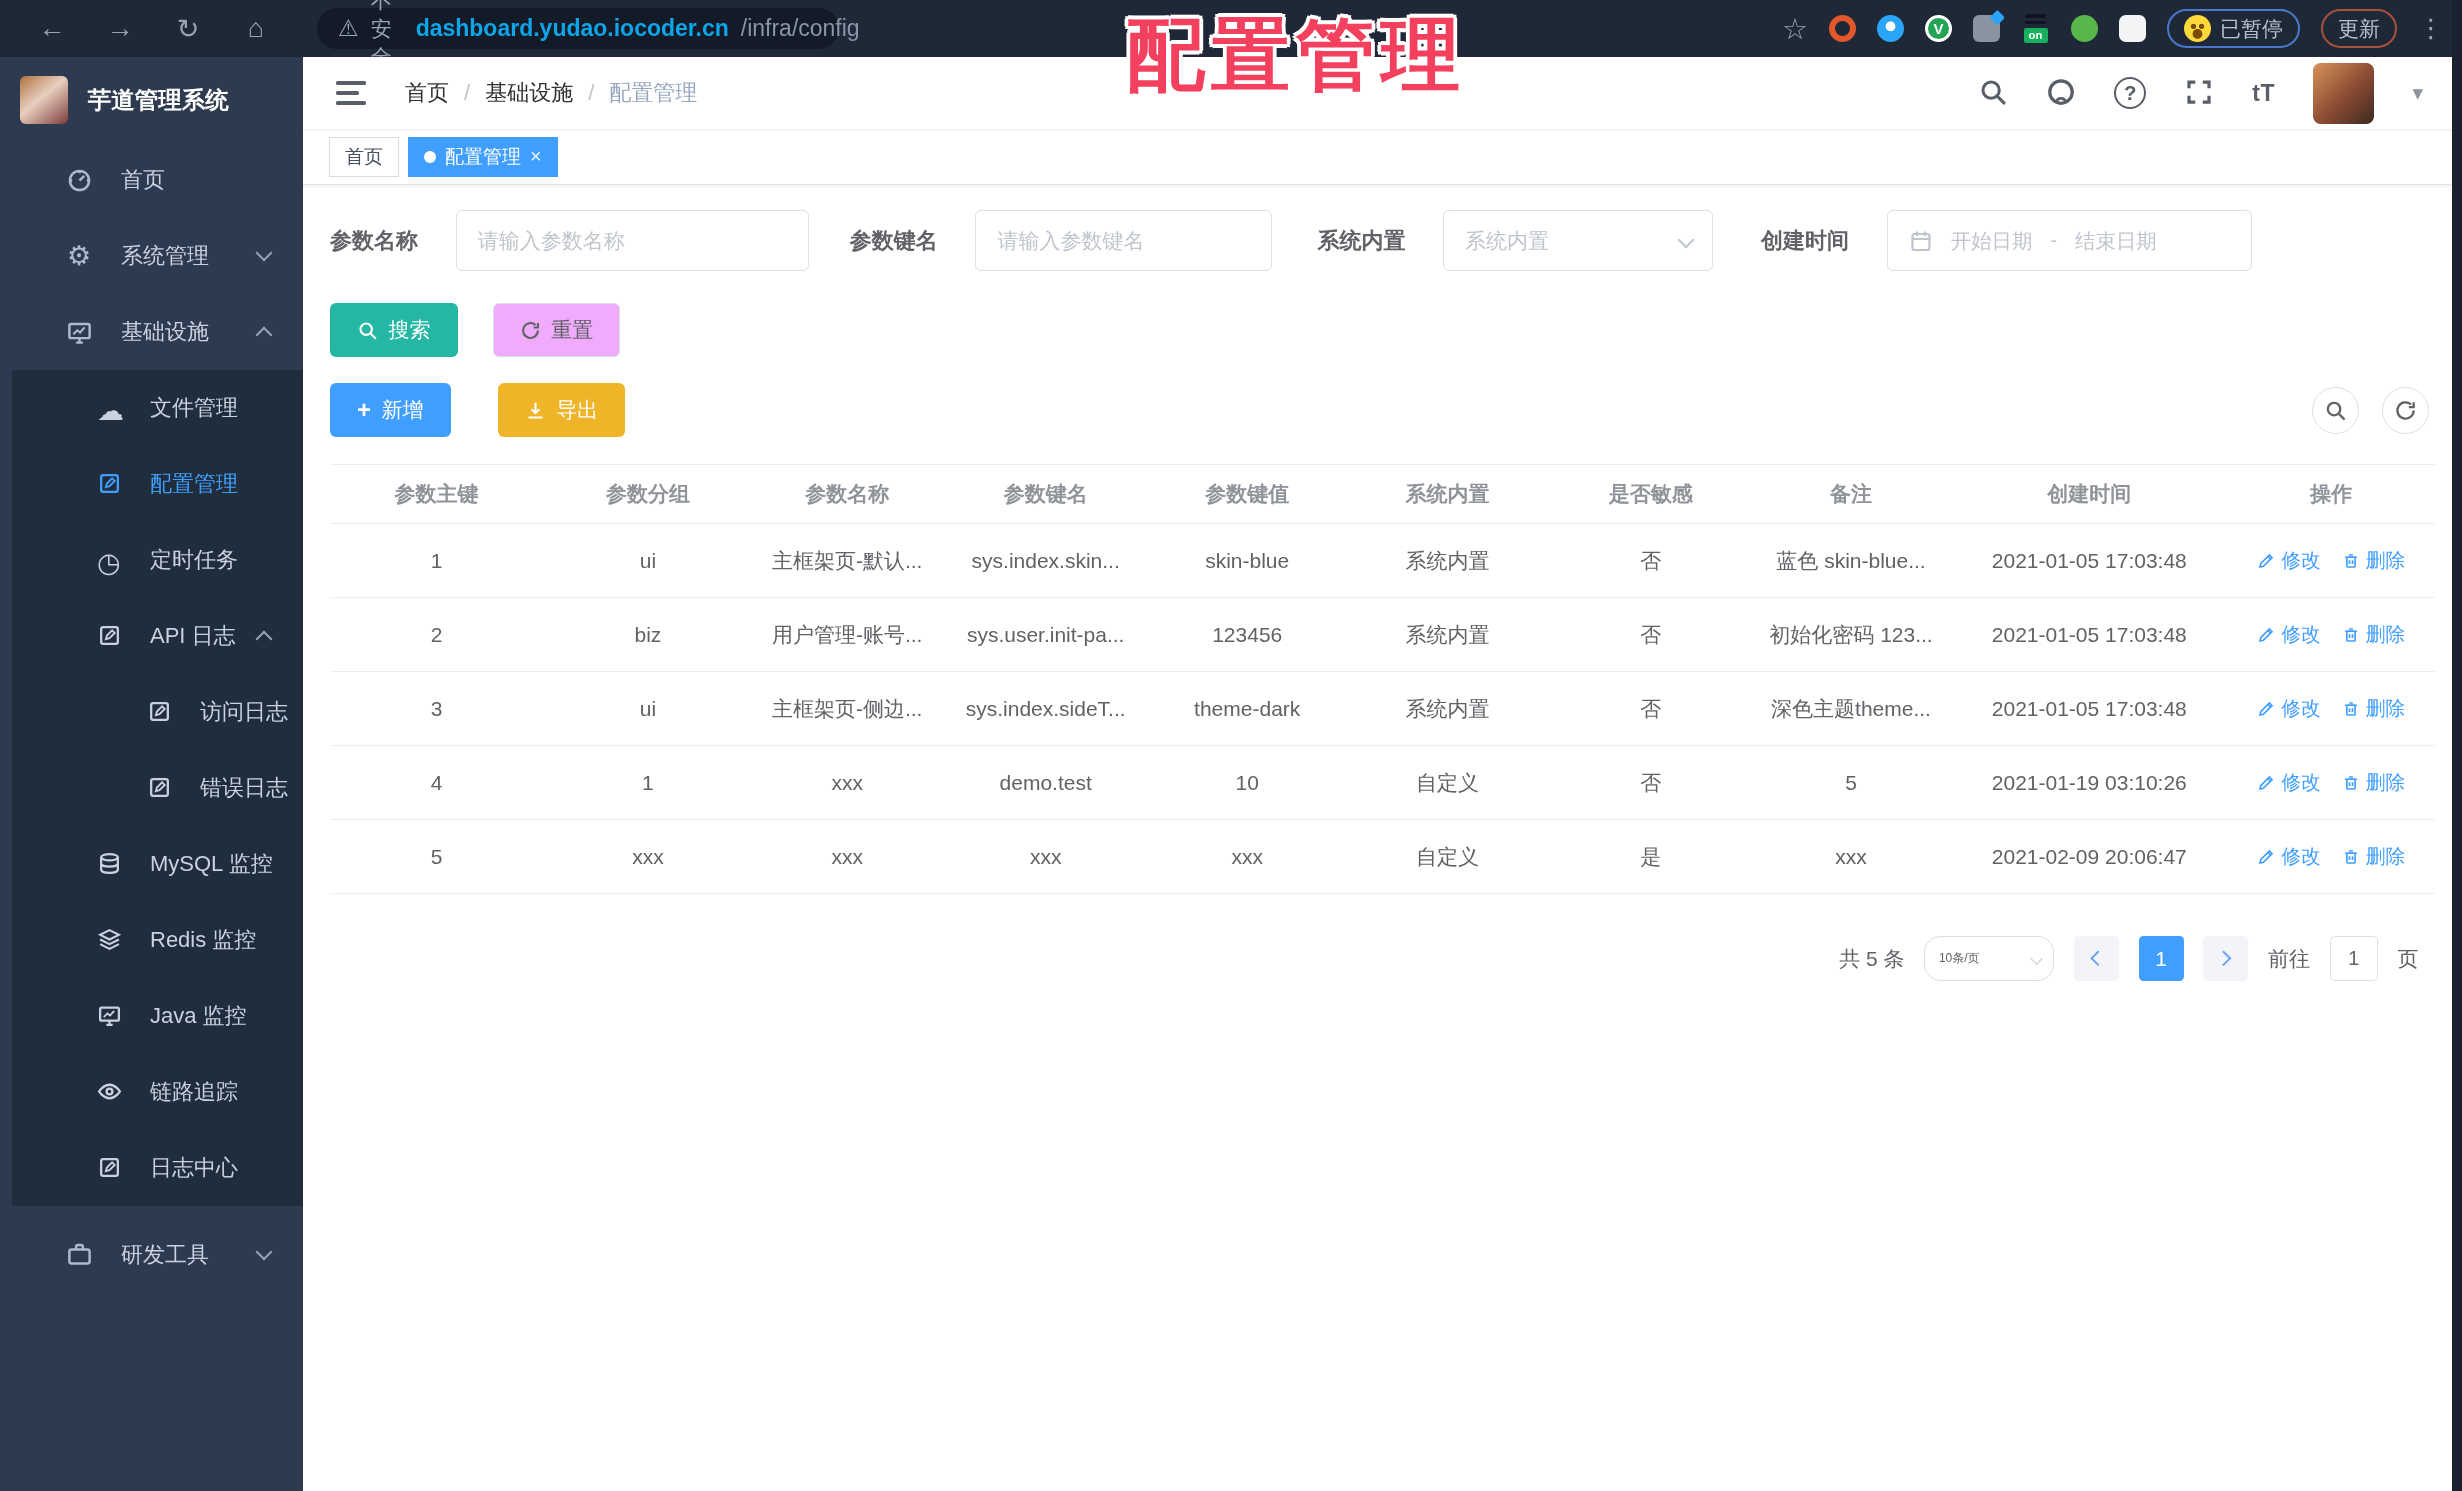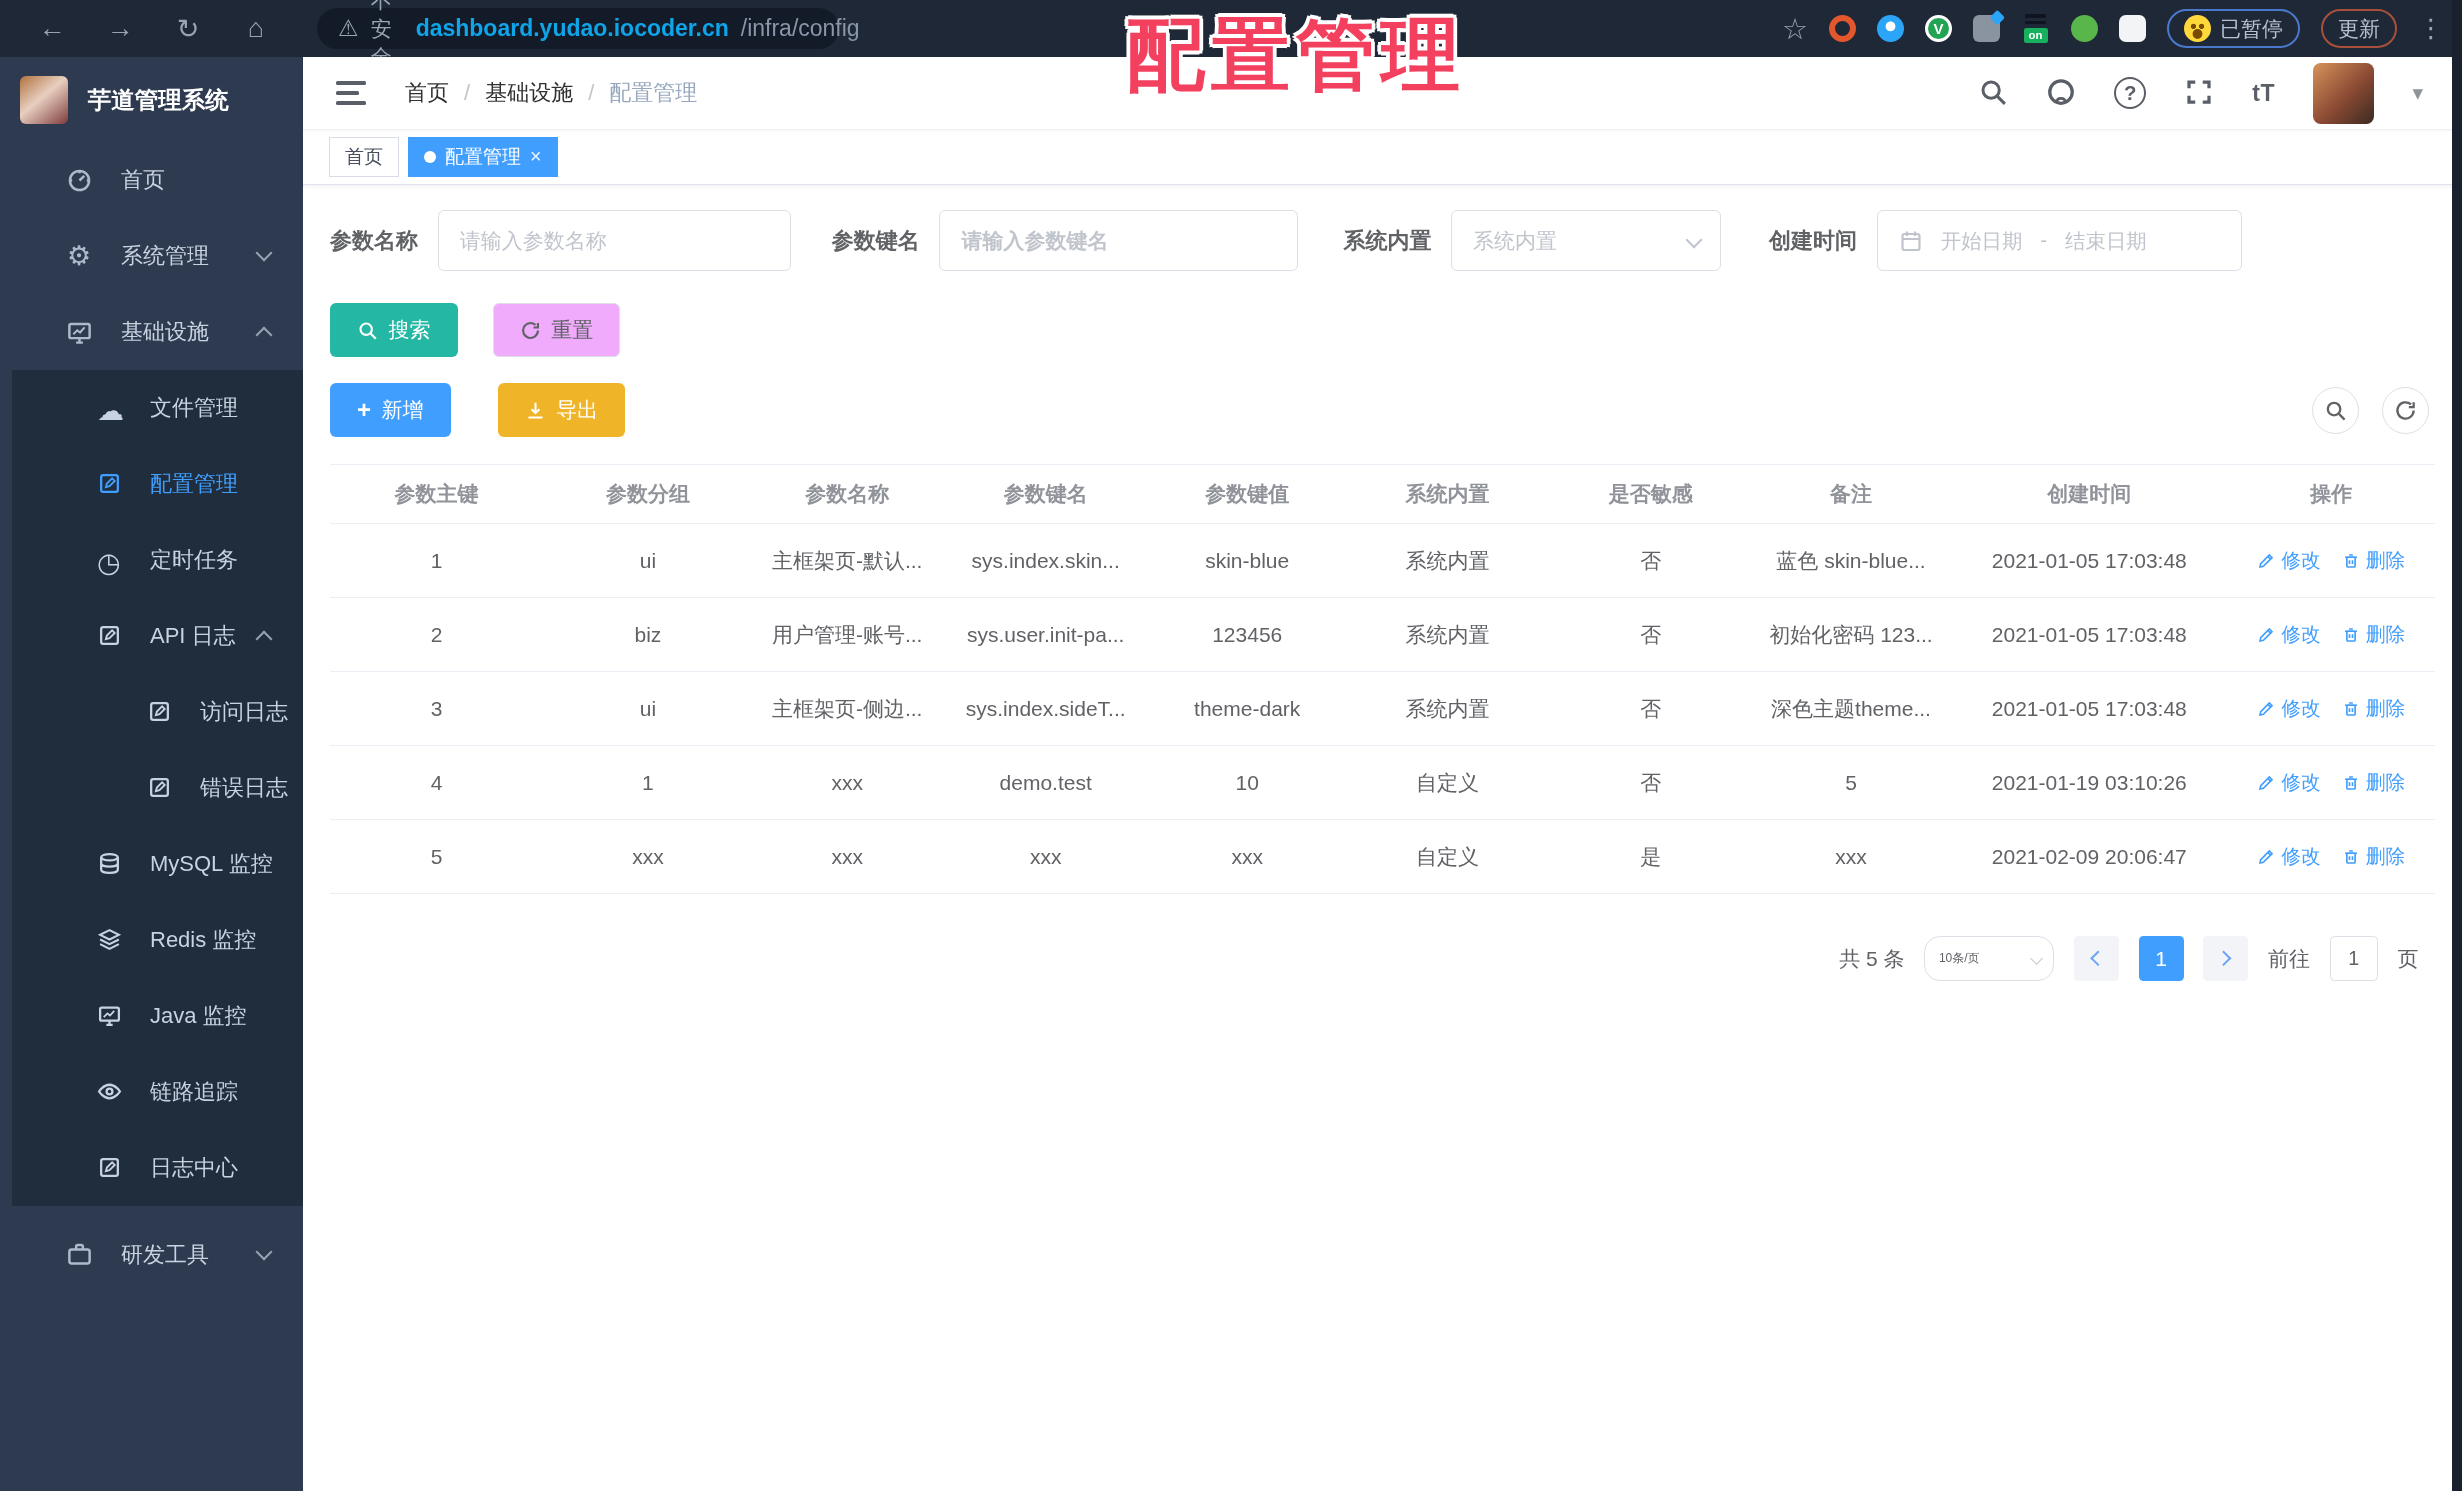--- a/index.html
+++ b/index.html
@@ -82,23 +82,23 @@
   .tagbar { height:55px; background:#fff; display:flex; align-items:center; padding-left:26px; gap:9px; border-bottom:0.8px solid #dfe3ec; box-shadow:0 1.5px 3.8px rgba(0,0,0,.05); position:relative; z-index:4; }
   .tag { height:40px; padding:0 15px; border:0.8px solid #d8dce5; background:#fff; color:#495060; font-size:19px; display:flex; align-items:center; gap:9px; cursor:pointer; }
   .tag.active { background:#409eff; border-color:#409eff; color:#fff; }
   .tag-dot { width:12px; height:12px; border-radius:50%; background:#fff; }
   .tag-close { font-size:19.7px; line-height:1; opacity:.9; }
 
   
   .content { padding:25px 27px 0 27px; flex:1; }
   .filters { display:flex; align-items:center; margin-top:0; }
   .f-label { font-size:22px; color:#606266; font-weight:bold; margin-right:19.7px; white-space:nowrap; }
-  .f-input { height:61px; border:0.8px solid #dcdfe6; border-radius:6px; display:flex; align-items:center; padding:0 21px; font-size:21px; color:#c0c4cc; background:#fff; }
+  .f-input { height:61px; border:0.8px solid #dcdfe6; border-radius:6px; display:flex; align-items:center; padding:0 21px; font-size:21px; color:#c0c4cc; background:#fff;margin-left:18px; }
   .f-input.w1 { width:353px; margin-right:41px; }
-  .f-input.w2 { width:359px; margin-right:45px;font-weight:bold; }
+  .f-input.w2 { width:297px; margin-right:45px; }
   .f-select { width:270px; margin-right:48px; position:relative; }
   .f-select .chev { position:absolute; right:19.7px; top:23px; border-color:#c0c4cc; transform:rotate(45deg); }
   .f-range { width:365px; gap:18px; }
   .f-range svg { width:24px; height:24px; color:#c0c4cc; flex-shrink:0; }
   .rangetext { font-size:20.4px; color:#c0c4cc; }
 
   .btnrow { display:flex; align-items:center; margin-top:32px; gap:35px; }
   .btnrow.second { margin-top:26px; gap:47px; }
   .btn { height:54px; border-radius:6px; font-size:21px; display:inline-flex; align-items:center; justify-content:center; gap:10.6px; padding:0 26px; cursor:pointer; border:0.8px solid transparent; white-space:nowrap; }
   .btn svg { width:21px; height:21px; }

